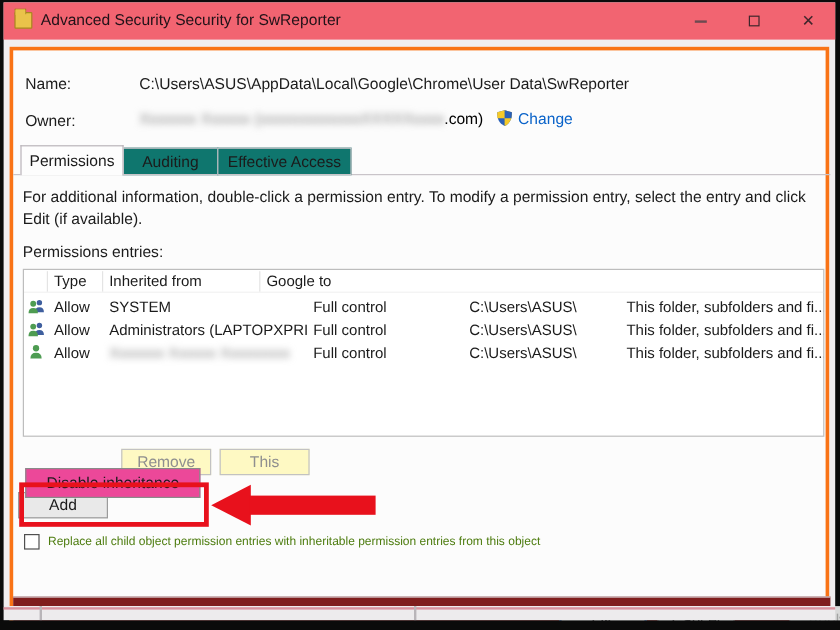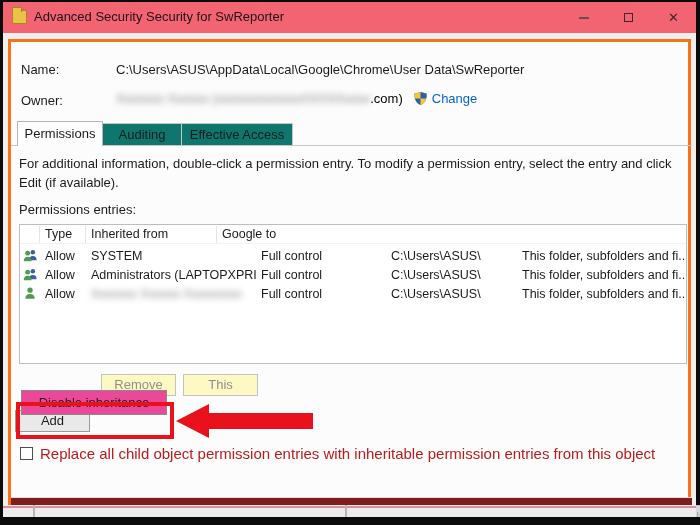--- a/index.html
+++ b/index.html
@@ -67,21 +67,21 @@
 
   
   .red-rect { position:absolute; left:11px; top:400px; width:158px; height:37px; border:4px solid #e8111c; z-index:5; }
   .arrow { position:absolute; z-index:5; }
   .arrow-head { position:absolute; left:173px; top:402px; width:0; height:0; border-top:17px solid transparent; border-bottom:17px solid transparent; border-right:33px solid #e8111c; }
   .arrow-tail { position:absolute; left:205px; top:411px; width:105px; height:16px; background:#e8111c; }
 
   
   .chk-row { position:absolute; left:9px; top:403px; display:flex; align-items:center; }
   .chk-box { width:13px; height:13px; background:#fff; border:1px solid #4f4f4f; margin-right:7px; cursor:pointer; flex:none; }
-  .chk-label { font-size:15px; color:#b91c1c; cursor:pointer; }
+  .chk-label { font-size:10px; color:#4d7c0f; cursor:pointer; }
 
   
   .footer { position:absolute; left:0; bottom:0; width:681px; height:38px; background:#7f1d1d; border-top:1px solid #e1dee1; }
   .btn-ok { left:455px; top:7px; width:73px; height:23px; line-height:20px; position:absolute; background:#e7e7e7; border:2px solid #3c74b9; color:#1b1b1b; font-size:13px; text-align:center; cursor:pointer; }
   .btn-cancel { left:537px; top:7px; width:64px; height:23px; line-height:21px; position:absolute; background:#e7e7e7; border:1px solid #9b9b9b; color:#1b1b1b; font-size:13px; text-align:center; cursor:pointer; }
   .btn-apply { left:610px; top:7px; width:63px; height:23px; line-height:21px; position:absolute; background:#d9d9d9; border:1px solid #c2c2c2; color:#a2a2a2; font-size:13px; text-align:center;margin-left:37px; }
 
   
   .below { position:absolute; left:3px; top:505px; width:693px; height:12px; background:#edebed; }
   .pink-line { position:absolute; left:0; top:1px; width:693px; height:2px; background:#d9929d; }

